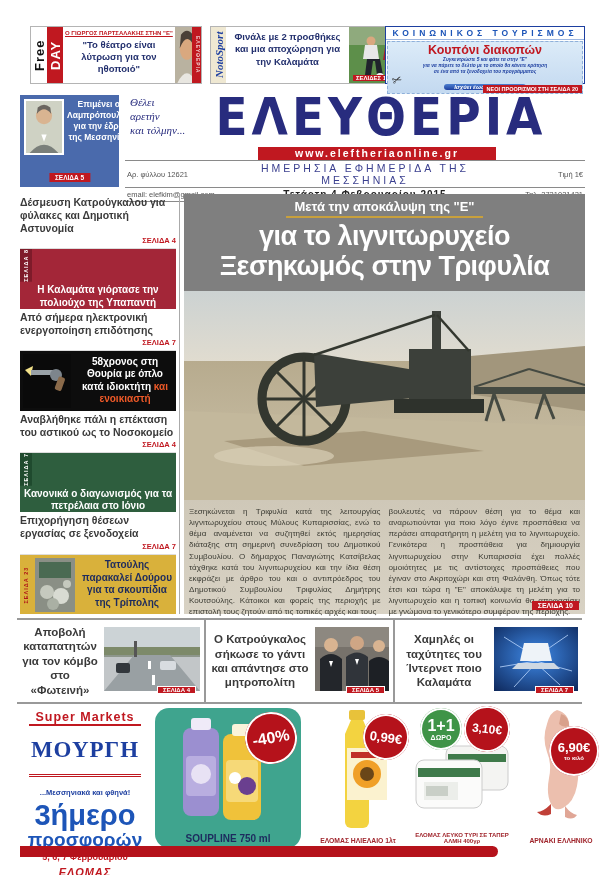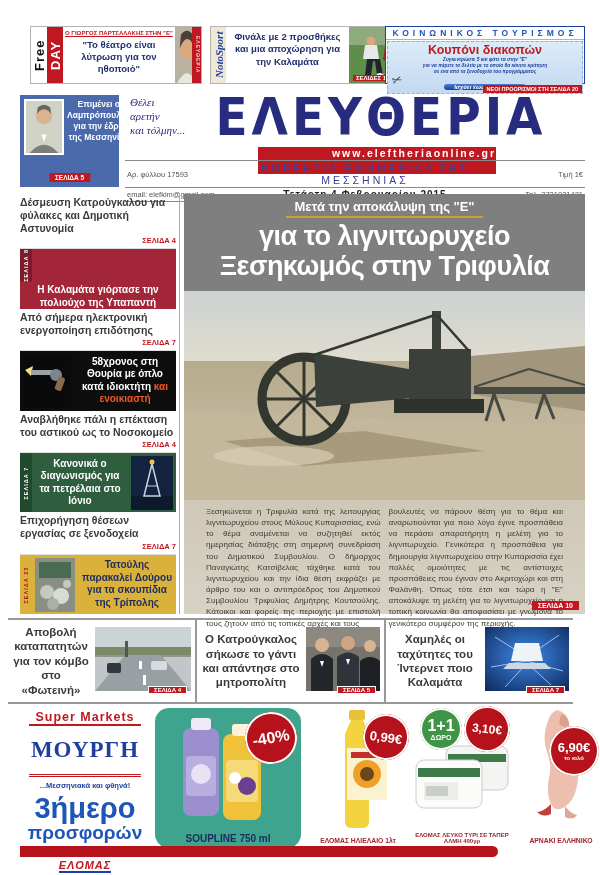--- a/index.html
+++ b/index.html
@@ -35,21 +35,21 @@
 
   
   #feature-box { position:absolute; left:20px; top:95px; width:99px; height:92px; background:#4a6aac; padding:4px; }
   .fb-inner { display:flex; gap:3px; }
   .fb-photo { width:40px; height:56px; border:2px solid #fff; flex:none; }
   .fb-title { color:#fff; font-size:8.5px; font-weight:bold; line-height:1.3; text-align:center; }
   .fb-page { position:absolute; bottom:5px; left:50%; transform:translateX(-50%); background:#c01820; color:#fff; font-size:6.5px; font-weight:bold; padding:1px 6px; }
 
   #tagline { position:absolute; left:130px; top:96px; color:#282c7e; font-family:"Liberation Serif","DejaVu Serif",serif; font-style:italic; font-size:11px; line-height:1.25; }
   #logo { position:absolute; left:176px; top:90px; width:410px; text-align:center; color:#282c7e; font-weight:bold; font-size:47px; letter-spacing:4px; font-family:"DejaVu Sans",sans-serif; transform:scaleY(1.08); white-space:nowrap; }
-  #site-bar { position:absolute; left:258px; top:147px; width:238px; background:#c01820; color:#fff; font-size:10.5px; font-weight:bold; letter-spacing:2px; text-align:right; padding:0 0 15px; }
+  #site-bar { position:absolute; left:258px; top:147px; width:238px; background:#c01820; color:#fff; font-size:10.5px; font-weight:bold; letter-spacing:2px; text-align:center; padding:0 0 1px; }
   #mast-info { position:absolute; left:125px; top:160px; width:460px; }
   .mi-row { display:flex; align-items:center; border-bottom:1px solid #8a8a8a; padding:1px 2px; }
   .mi-row:first-child { border-top:1px solid #8a8a8a; }
   .mi-left { width:110px; color:#555; font-size:7.5px; }
   .mi-center { flex:1; text-align:center; }
   .mi-right { width:90px; text-align:right; color:#555; font-size:7.5px; }
   .mi-sub { color:#3a3f8f; font-size:10.5px; letter-spacing:3px; }
   .mi-date { color:#222; font-size:10px; font-weight:bold; letter-spacing:1px; }
 
   
@@ -60,52 +60,52 @@
   .sb-box { height:60px; display:flex; align-items:stretch; overflow:hidden; }
   .sb-strip { width:12px; color:#fff; font-size:5.5px; font-weight:bold; writing-mode:vertical-rl; transform:rotate(180deg); text-align:center; letter-spacing:1px; flex:none; display:flex; align-items:center; justify-content:center; }
   .sb-box-title { flex:1; display:flex; align-items:center; justify-content:center; text-align:center; font-size:10px; font-weight:bold; line-height:1.25; padding:2px 3px; }
   .sb-box-photo { flex:none; margin:3px; }
   #box-red { background:#a32638;flex-direction:column; }
   #box-red .sb-strip { background:#7e1b2a; }
   #box-red .sb-box-title { color:#fff; }
   #box-black { background:#0d0d0d; }
   #box-black .sb-box-title { color:#fff; }
   .accent { color:#f05a28; }
-  #box-green { background:#2e5e3e; }
+  #box-green { background:#2e5e3e;flex-direction:column; }
   #box-green .sb-strip { background:#1f4a2e; }
   #box-green .sb-box-title { color:#fff; }
   #box-yellow { background:#d9b13b; }
   #box-yellow .sb-strip { background:#d9b13b; color:#b01818; }
   #box-yellow .sb-box-title { color:#1d2b5e; }
 
   #main-divider { position:absolute; left:179px; top:194px; width:1px; height:420px; background:#aaa; }
 
   
   #lead-head { position:absolute; left:184px; top:194px; width:401px; height:97px; background:#7f7f7f; text-align:center; color:#fff; }
   .lead-kicker { display:inline-block; font-size:13px; font-weight:bold; margin-top:5px; padding:0 8px 2px; border-bottom:2px solid #c8a03c; }
   .lead-headline { font-size:27px; font-weight:bold; line-height:1.12; margin-top:3px; letter-spacing:-0.5px; }
   #lead-photo { position:absolute; left:184px; top:291px; width:401px; height:209px; }
-  #lead-body { position:absolute; left:184px; top:500px; width:401px; height:114px; background:linear-gradient(#cfc8b8,#d8d2c4); display:flex; gap:8px; padding:6px 22px; }
+  #lead-body { position:absolute; left:184px; top:500px; width:401px; height:114px; background:linear-gradient(#cfc8b8,#d8d2c4); display:flex; gap:8px; padding:6px 5px; }
   .lead-col { flex:1; color:#3b3b33; font-size:8.1px; line-height:1.38; text-align:justify; font-weight:500; }
   .lead-page { position:absolute; right:6px; bottom:4px; background:#c01820; color:#fff; font-size:7px; font-weight:bold; padding:1px 6px; }
 
   
-  #band { position:absolute; left:8px; top:618px; width:565px; height:86px; border-top:2px solid #999; border-bottom:2px solid #999; display:flex;justify-content:center; }
+  #band { position:absolute; left:17px; top:618px; width:565px; height:86px; border-top:2px solid #999; border-bottom:2px solid #999; display:flex;justify-content:center; }
   .band-cell { flex:1; display:flex; align-items:center; gap:5px; padding:5px 4px; position:relative; }
   .band-cell + .band-cell { border-left:2px solid #999; }
   .band-title { flex:1; text-align:center; color:#3a3a3a; font-size:11.5px; font-weight:bold; line-height:1.25; }
   .band-photo { flex:none; position:relative; }
   .band-page { position:absolute; right:4px; bottom:1px; background:#c01820; color:#fff; font-size:6px; font-weight:bold; padding:0 5px; border:1px solid #fff; }
 
   
   #ad { position:absolute; left:20px; top:708px; width:565px; height:152px; }
   #ad-left { position:absolute; left:0; top:2px; width:130px; text-align:center; }
   .ad-sm { color:#c01820; font-size:12.5px; font-weight:bold; letter-spacing:1px; }
   .ad-brand { color:#1d3fa0; font-family:"Liberation Serif","DejaVu Serif",serif; font-size:23px; font-weight:bold; letter-spacing:1px; border-top:2px solid #c01820; border-bottom:3px double #c01820; display:inline-block; line-height:1.05; padding:12px 2px; }
-  .ad-slogan { color:#1d3fa0; font-size:7.5px; font-weight:bold; margin-top:4px; }
+  .ad-slogan { color:#1d3fa0; font-size:7.5px; font-weight:bold; margin-top:11px; }
   .ad-offer1 { color:#1d55b8; font-size:29px; font-weight:bold; line-height:1; margin-top:4px; }
   .ad-offer2 { color:#1d55b8; font-size:19px; font-weight:bold; line-height:1; }
   .ad-dates { color:#c01820; font-size:9px; font-weight:bold; margin-top:3px; }
   .ad-elomas { display:inline-block; color:#c01820; font-size:11px; font-weight:bold; font-style:italic; letter-spacing:1px; border-bottom:2px solid #1d3fa0; margin-top:3px; }
   .tile { position:absolute; top:0; }
   #tile1 { left:135px; width:146px; height:140px; background:#3fa48e; border-radius:14px; }
   #tile2 { left:287px; width:102px; height:140px; }
   #tile3 { left:392px; width:100px; height:140px; }
   #tile4 { left:497px; width:88px; height:140px; }
   .tile-caption { position:absolute; left:0; right:0; bottom:4px; text-align:center; font-weight:bold; }
@@ -191,21 +191,21 @@
       </div>
       <div class="fb-title">Επιμένει ο Λαμπρόπουλος για την έδρα της Μεσσηνίας</div>
     </div>
     <div class="fb-page">ΣΕΛΙΔΑ 5</div>
   </div>
   <div id="logo">ΕΛΕΥΘΕΡΙΑ</div>
   <div id="site-bar">www.eleftheriaonline.gr</div>
 
   <div id="mast-info">
     <div class="mi-row">
-      <div class="mi-left">Αρ. φύλλου 17593</div>
+      <div class="mi-left">Αρ. φύλλου 12621</div>
       <div class="mi-center mi-sub">ΗΜΕΡΗΣΙΑ ΕΦΗΜΕΡΙΔΑ ΤΗΣ ΜΕΣΣΗΝΙΑΣ</div>
       <div class="mi-right">Τιμή 1€</div>
     </div>
     <div class="mi-row">
       <div class="mi-left">email: elefkim@gmail.com</div>
       <div class="mi-center mi-date">Τετάρτη 4 Φεβρουαρίου 2015</div>
       <div class="mi-right">Τηλ. 2721021421</div>
     </div>
   </div>
 

